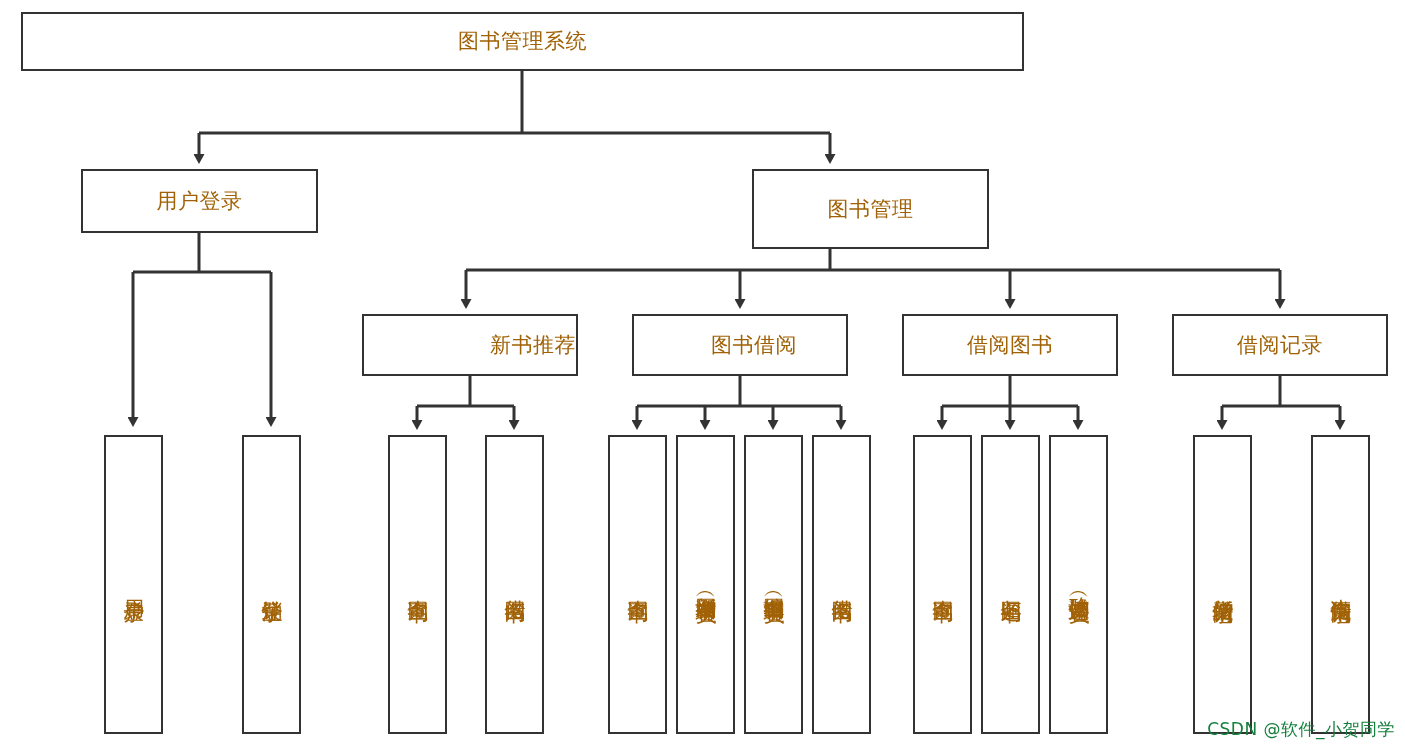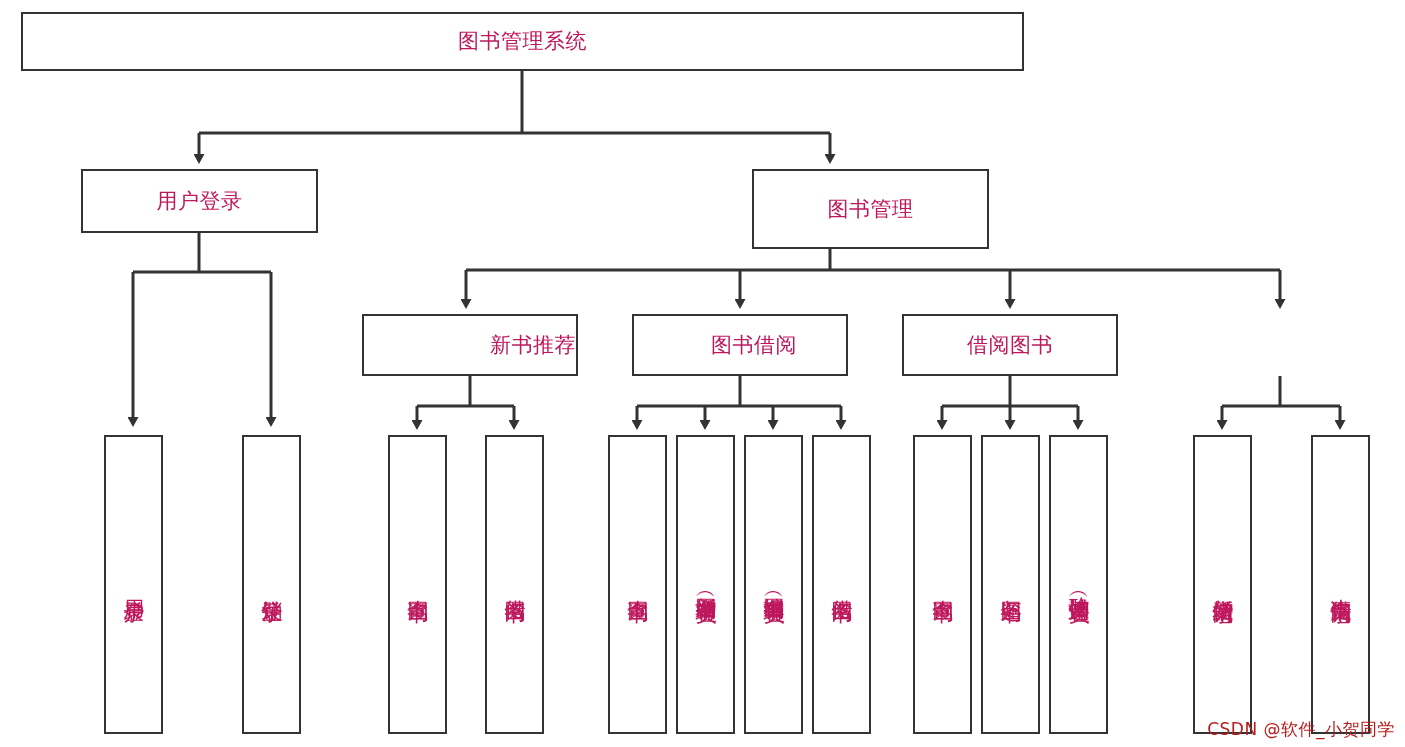--- a/index.html
+++ b/index.html
@@ -27,21 +27,21 @@
     height: 747px;
   }
   .node {
     position: absolute;
     box-sizing: border-box;
     background: #ffffff;
     border: 2px solid #333333;
     display: flex;
     align-items: center;
     justify-content: center;
-    color: #be185d;
+    color: #a16207;
     z-index: 2;
   }
   .node .label {
     font-size: 21px;
     line-height: 1.15;
     letter-spacing: 0.5px;
     white-space: nowrap;
   }
   .node.vert {
     align-items: center;
@@ -54,21 +54,21 @@
     line-height: 1.28;
     letter-spacing: 1px;
     white-space: nowrap;
     max-height: 278px;
   }
   #watermark {
     position: absolute;
     right: 10px;
     bottom: 6px;
     font-size: 17px;
-    color: #b91c1c;
+    color: #15803d;
     letter-spacing: 0.5px;
     z-index: 5;
     white-space: nowrap;
   }
 </style>
 </head>
 <body>
 
 <div id="canvas">
 
@@ -136,20 +136,23 @@
 
   <div class="node" style="left:362px; top:314px; width:216px; height:62px;justify-content:flex-end;">
     <span class="label">新书推荐</span>
   </div>
   <div class="node" style="left:632px; top:314px; width:216px; height:62px;padding-left:28px;">
     <span class="label">图书借阅</span>
   </div>
   <div class="node" style="left:902px; top:314px; width:216px; height:62px;">
     <span class="label">借阅图书</span>
   </div>
+  <div class="node" style="left:1172px; top:314px; width:216px; height:62px;">
+    <span class="label">借阅记录</span>
+  </div>
 
   <div class="node vert" style="left:104px; top:435px; width:59px; height:299px;">
     <span class="label">用户登录</span>
   </div>
   <div class="node vert" style="left:242px; top:435px; width:59px; height:299px;">
     <span class="label">注销登录</span>
   </div>
 
   <div class="node vert" style="left:388px; top:435px; width:59px; height:299px;">
     <span class="label">查询图书</span>

